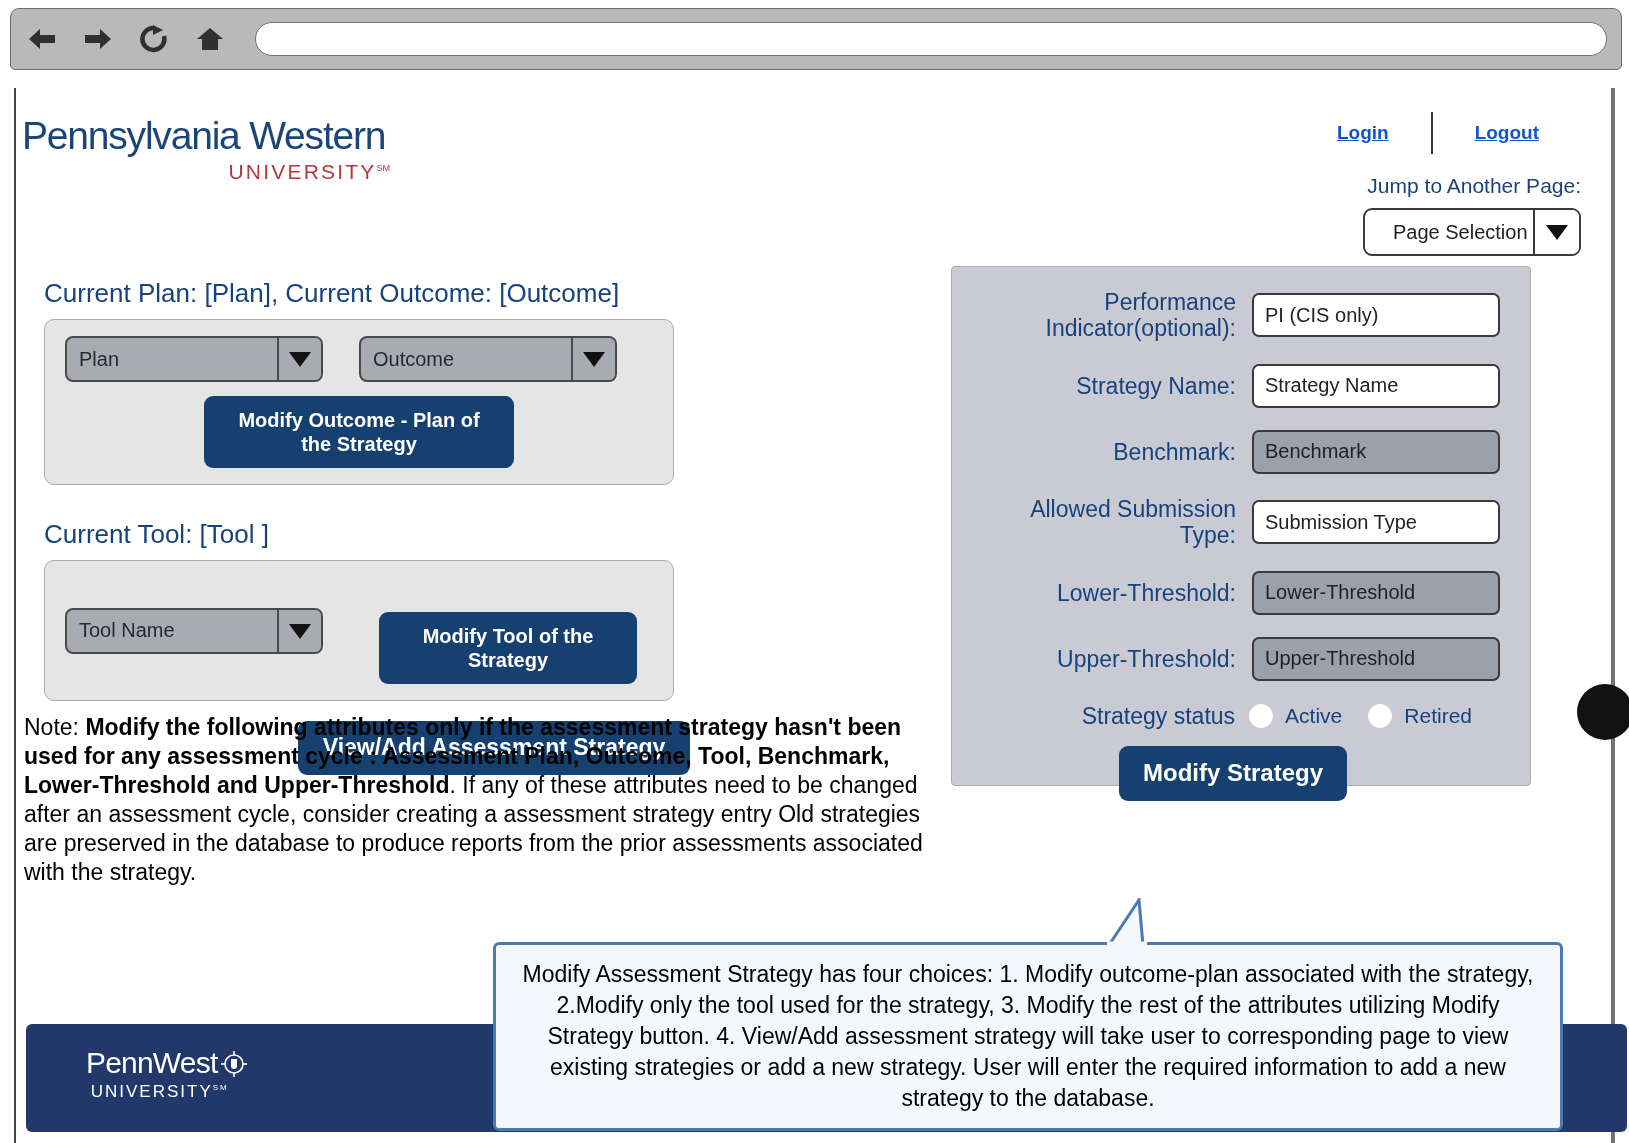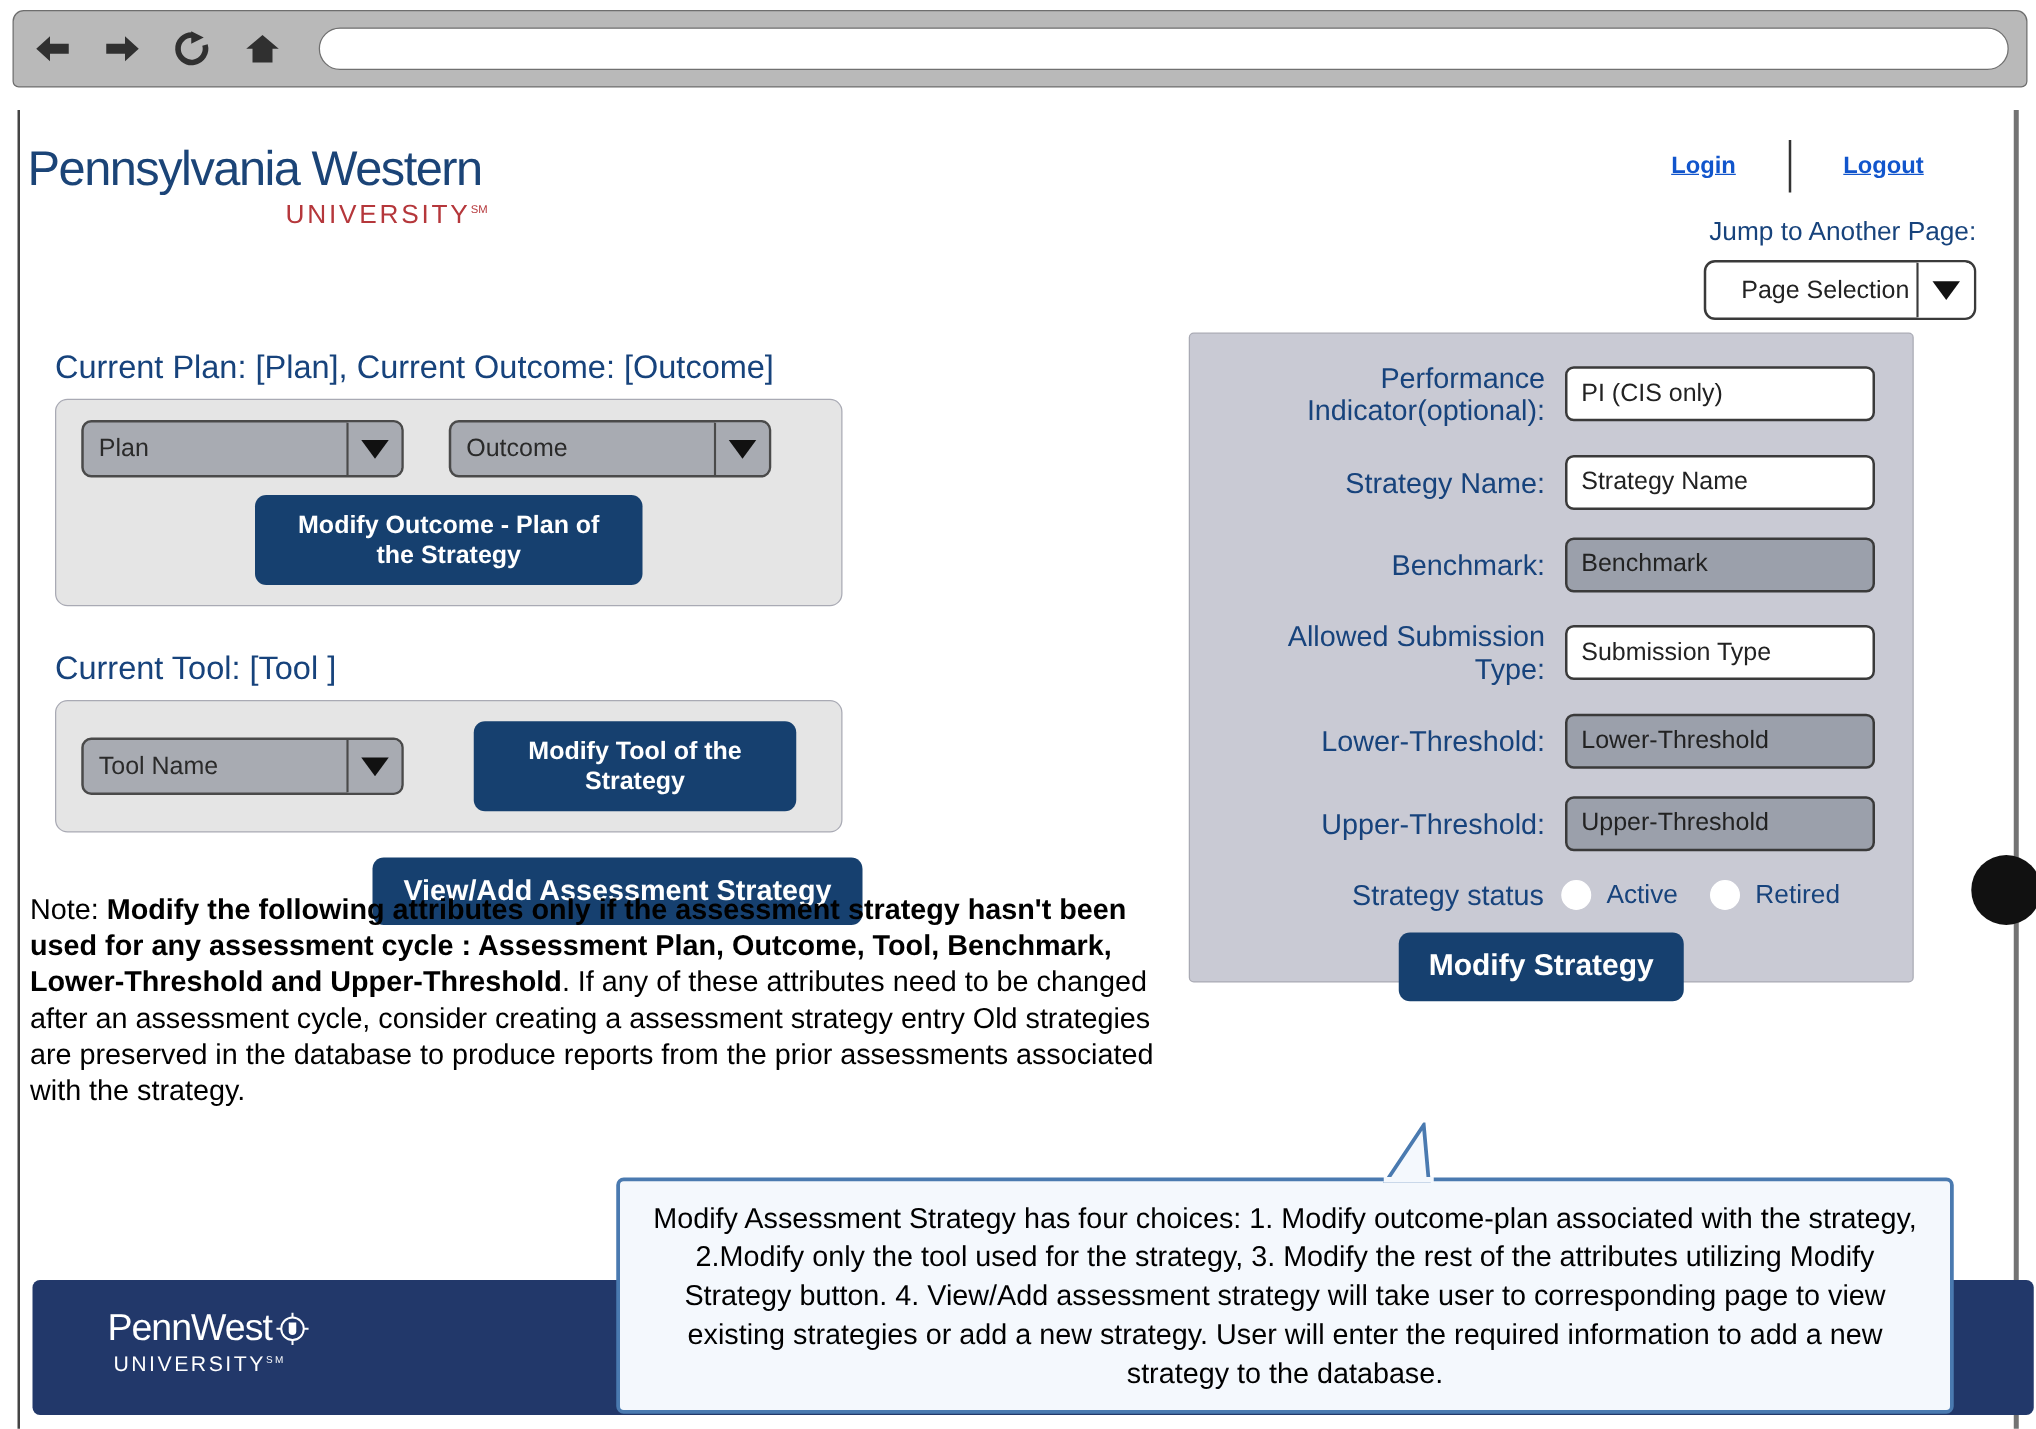--- a/index.html
+++ b/index.html
@@ -118,21 +118,21 @@
     display:flex; align-items:center; justify-content:center;
   }
   .dd-plan { width: 258px; }
   .dd-outcome { width: 258px; }
   .dd-tool { width: 258px; }
 
   .btn-navy {
     background: #16406f; color: #fff; border: none; border-radius: 9px;
     font-family: "Liberation Sans", sans-serif;
     font-weight: bold; font-size: 20px; line-height: 1.2;
-    text-align: center; cursor: pointer; padding: 12px 18px;
+    text-align: center; cursor: pointer; padding: 12px 18px; margin-top: 35px;
   }
   .btn-modify-outcome { width: 310px; margin: 14px auto 0; display:block; }
   .btn-modify-tool { width: 258px; padding: 12px 10px; }
   .btn-viewadd { width: 392px; margin: 20px auto 0; display:block; font-size: 23px; padding: 13px 12px; }
 
   .note-block {
     position: absolute; left: 8px; top: 625px;
     width: 900px;
     font-size: 23px; line-height: 1.26; color: #000;
   }

